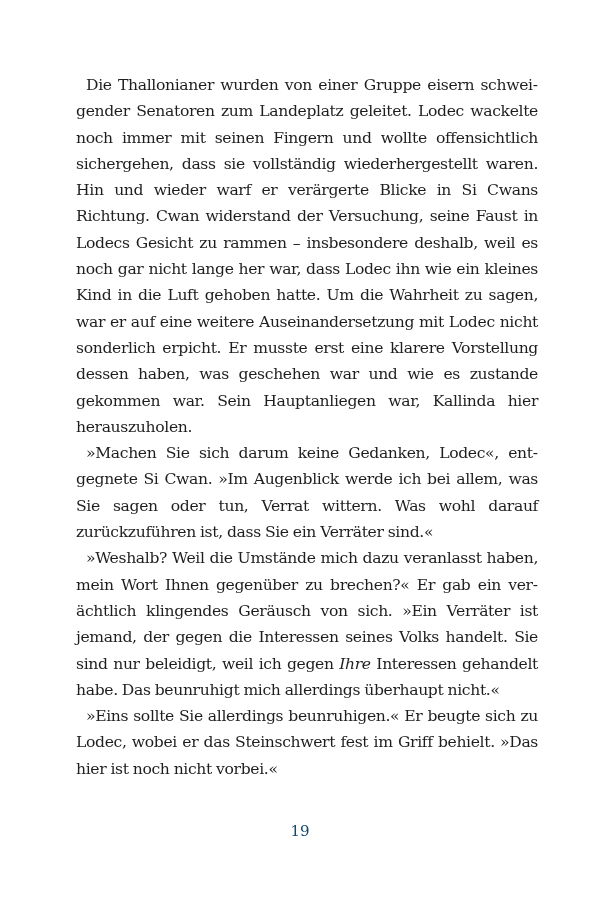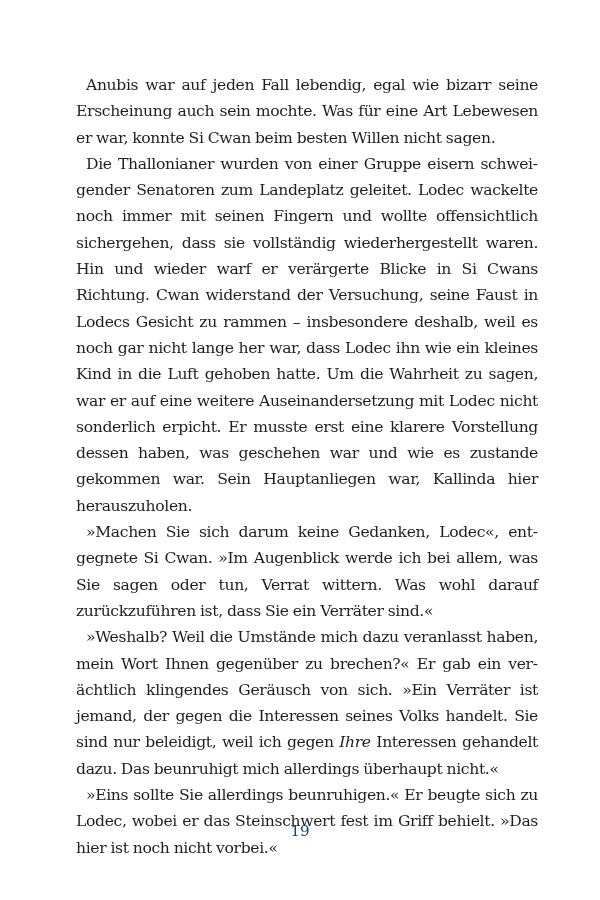--- a/index.html
+++ b/index.html
@@ -41,29 +41,26 @@
       text-align: center;
       font-size: 15px;
       color: #0c4a6e;
     }
   </style>
 </head>
 <body>
 
 <div class="page">
   <p class="para">
-    <span>Anubis war auf jeden Fall lebendig, egal wie bizarr seine Erscheinung auch sein mochte. Was für eine Art Lebewesen er war, konnte Si Cwan beim besten Willen nicht sagen.</span>
-  </p>
-  <p class="para">
     <span>Die Thallonianer wurden von einer Gruppe eisern schwei­gender Senatoren zum Landeplatz geleitet. Lodec wackelte noch immer mit seinen Fingern und wollte offensichtlich sichergehen, dass sie vollständig wiederhergestellt waren. Hin und wieder warf er verärgerte Blicke in Si Cwans Richtung. Cwan widerstand der Versuchung, seine Faust in Lodecs Gesicht zu rammen – insbesondere deshalb, weil es noch gar nicht lange her war, dass Lodec ihn wie ein kleines Kind in die Luft gehoben hatte. Um die Wahrheit zu sagen, war er auf eine weitere Auseinandersetzung mit Lodec nicht sonderlich erpicht. Er musste erst eine klarere Vorstellung dessen haben, was geschehen war und wie es zustande gekommen war. Sein Hauptanliegen war, Kallinda hier herauszuholen.</span>
   </p>
   <p class="para">
     <span>»Machen Sie sich darum keine Gedanken, Lodec«, ent­gegnete Si Cwan. »Im Augenblick werde ich bei allem, was Sie sagen oder tun, Verrat wittern. Was wohl darauf zurückzu­führen ist, dass Sie ein Verräter sind.«</span>
   </p>
   <p class="para">
-    <span>»Weshalb? Weil die Umstände mich dazu veranlasst haben, mein Wort Ihnen gegenüber zu brechen?« Er gab ein ver­ächtlich klingendes Geräusch von sich. »Ein Verräter ist jemand, der gegen die Interessen seines Volks handelt. Sie sind nur beleidigt, weil ich gegen </span><em>Ihre</em><span> Interessen gehandelt dazu. Das beunruhigt mich allerdings überhaupt nicht.«</span>
+    <span>»Weshalb? Weil die Umstände mich dazu veranlasst haben, mein Wort Ihnen gegenüber zu brechen?« Er gab ein ver­ächtlich klingendes Geräusch von sich. »Ein Verräter ist jemand, der gegen die Interessen seines Volks handelt. Sie sind nur beleidigt, weil ich gegen </span><em>Ihre</em><span> Interessen gehandelt habe. Das beunruhigt mich allerdings überhaupt nicht.«</span>
   </p>
   <p class="para">
     <span>»Eins sollte Sie allerdings beunruhigen.« Er beugte sich zu Lodec, wobei er das Steinschwert fest im Griff behielt. »Das hier ist noch nicht vorbei.«</span>
   </p>
 </div>
 
 <div class="page-number">19</div>
 
 </body></html>

